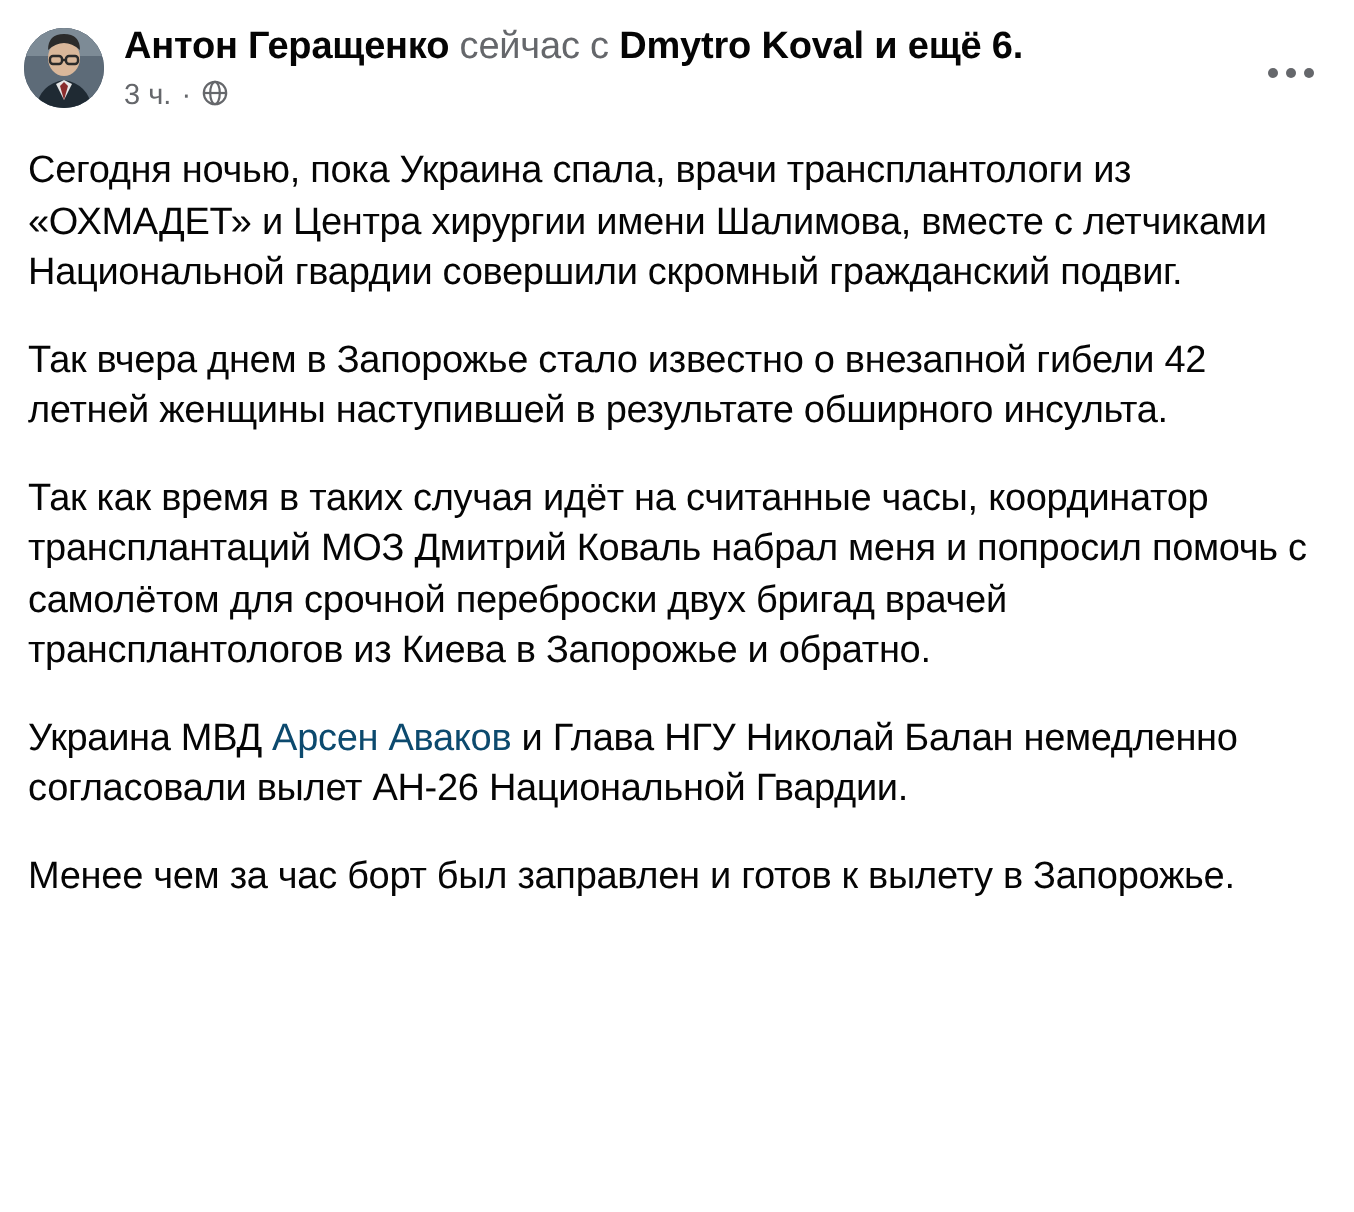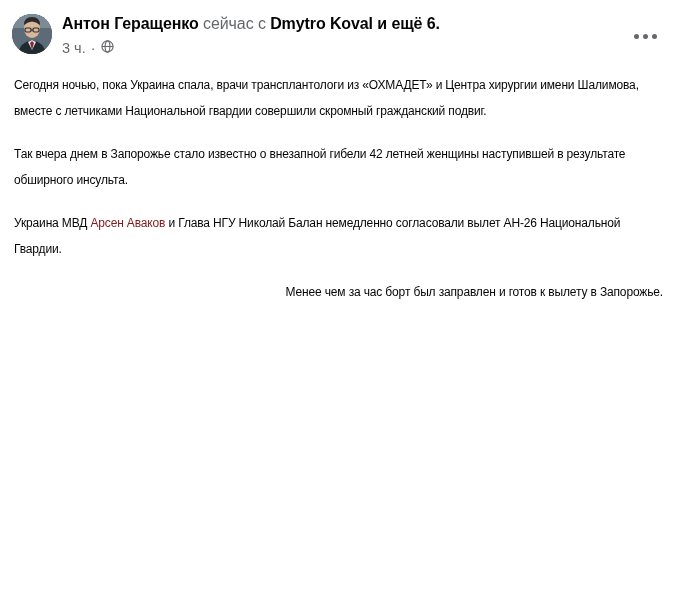--- a/index.html
+++ b/index.html
@@ -38,21 +38,21 @@
     margin-top: 2px;
   }
   .avatar svg { display: block; }
   .header-text {
     margin-left: 10px;
     flex: 1 1 auto;
     min-width: 0;
     padding-top: 1px;
   }
   .title-line {
-    font-size: 16px;
+    font-size: 19px;
     line-height: 22px;
     color: #65676b;
     letter-spacing: -0.1px;
     white-space: nowrap;
   }
   .title-line .name {
     color: #050505;
     font-weight: bold;
   }
   .meta-line {
@@ -93,34 +93,33 @@
   }
   .more-btn .dots i {
     display: block;
     width: 5px;
     height: 5px;
     border-radius: 50%;
     background: #65676b;
   }
   .post-body {
     padding: 16px 14px 0 14px;
-    font-size: 12px;
+    font-size: 19px;
     line-height: 25.5px;
     color: #050505;
     letter-spacing: -0.15px;
   }
   .post-body p {
     margin: 0 0 18px 0;
   }
   .post-body p:last-child {
     margin-bottom: 12px;
-    text-align: right;
   }
   .mention {
-    color: #7f1d1d;
+    color: #0c4a6e;
     cursor: pointer;
   }
 </style>
 </head>
 <body>
 
 <div class="post">
 
   <div class="post-header">
 
@@ -160,17 +159,18 @@
           <i></i>
           <i></i>
         </span>
     </div>
 
   </div>
 
   <div class="post-body">
     <p>Сегодня ночью, пока Украина спала,  врачи трансплантологи из «ОХМАДЕТ» и Центра хирургии  имени Шалимова, вместе с летчиками Национальной гвардии совершили скромный гражданский подвиг.</p>
     <p>Так вчера днем в Запорожье стало известно о внезапной гибели 42 летней женщины наступившей в результате обширного инсульта.</p>
+    <p>Так как время в таких случая идёт на считанные часы, координатор трансплантаций МОЗ Дмитрий Коваль набрал меня и попросил помочь с самолётом для  срочной переброски двух бригад врачей трансплантологов из Киева в Запорожье и обратно.</p>
     <p><span>Украина МВД </span><span class="mention">Арсен Аваков</span><span> и Глава НГУ Николай Балан немедленно согласовали вылет АН-26 Национальной Гвардии.</span></p>
     <p>Менее чем за час борт был заправлен и готов к вылету в Запорожье.</p>
   </div>
 
 </div>
 
 </body></html>

